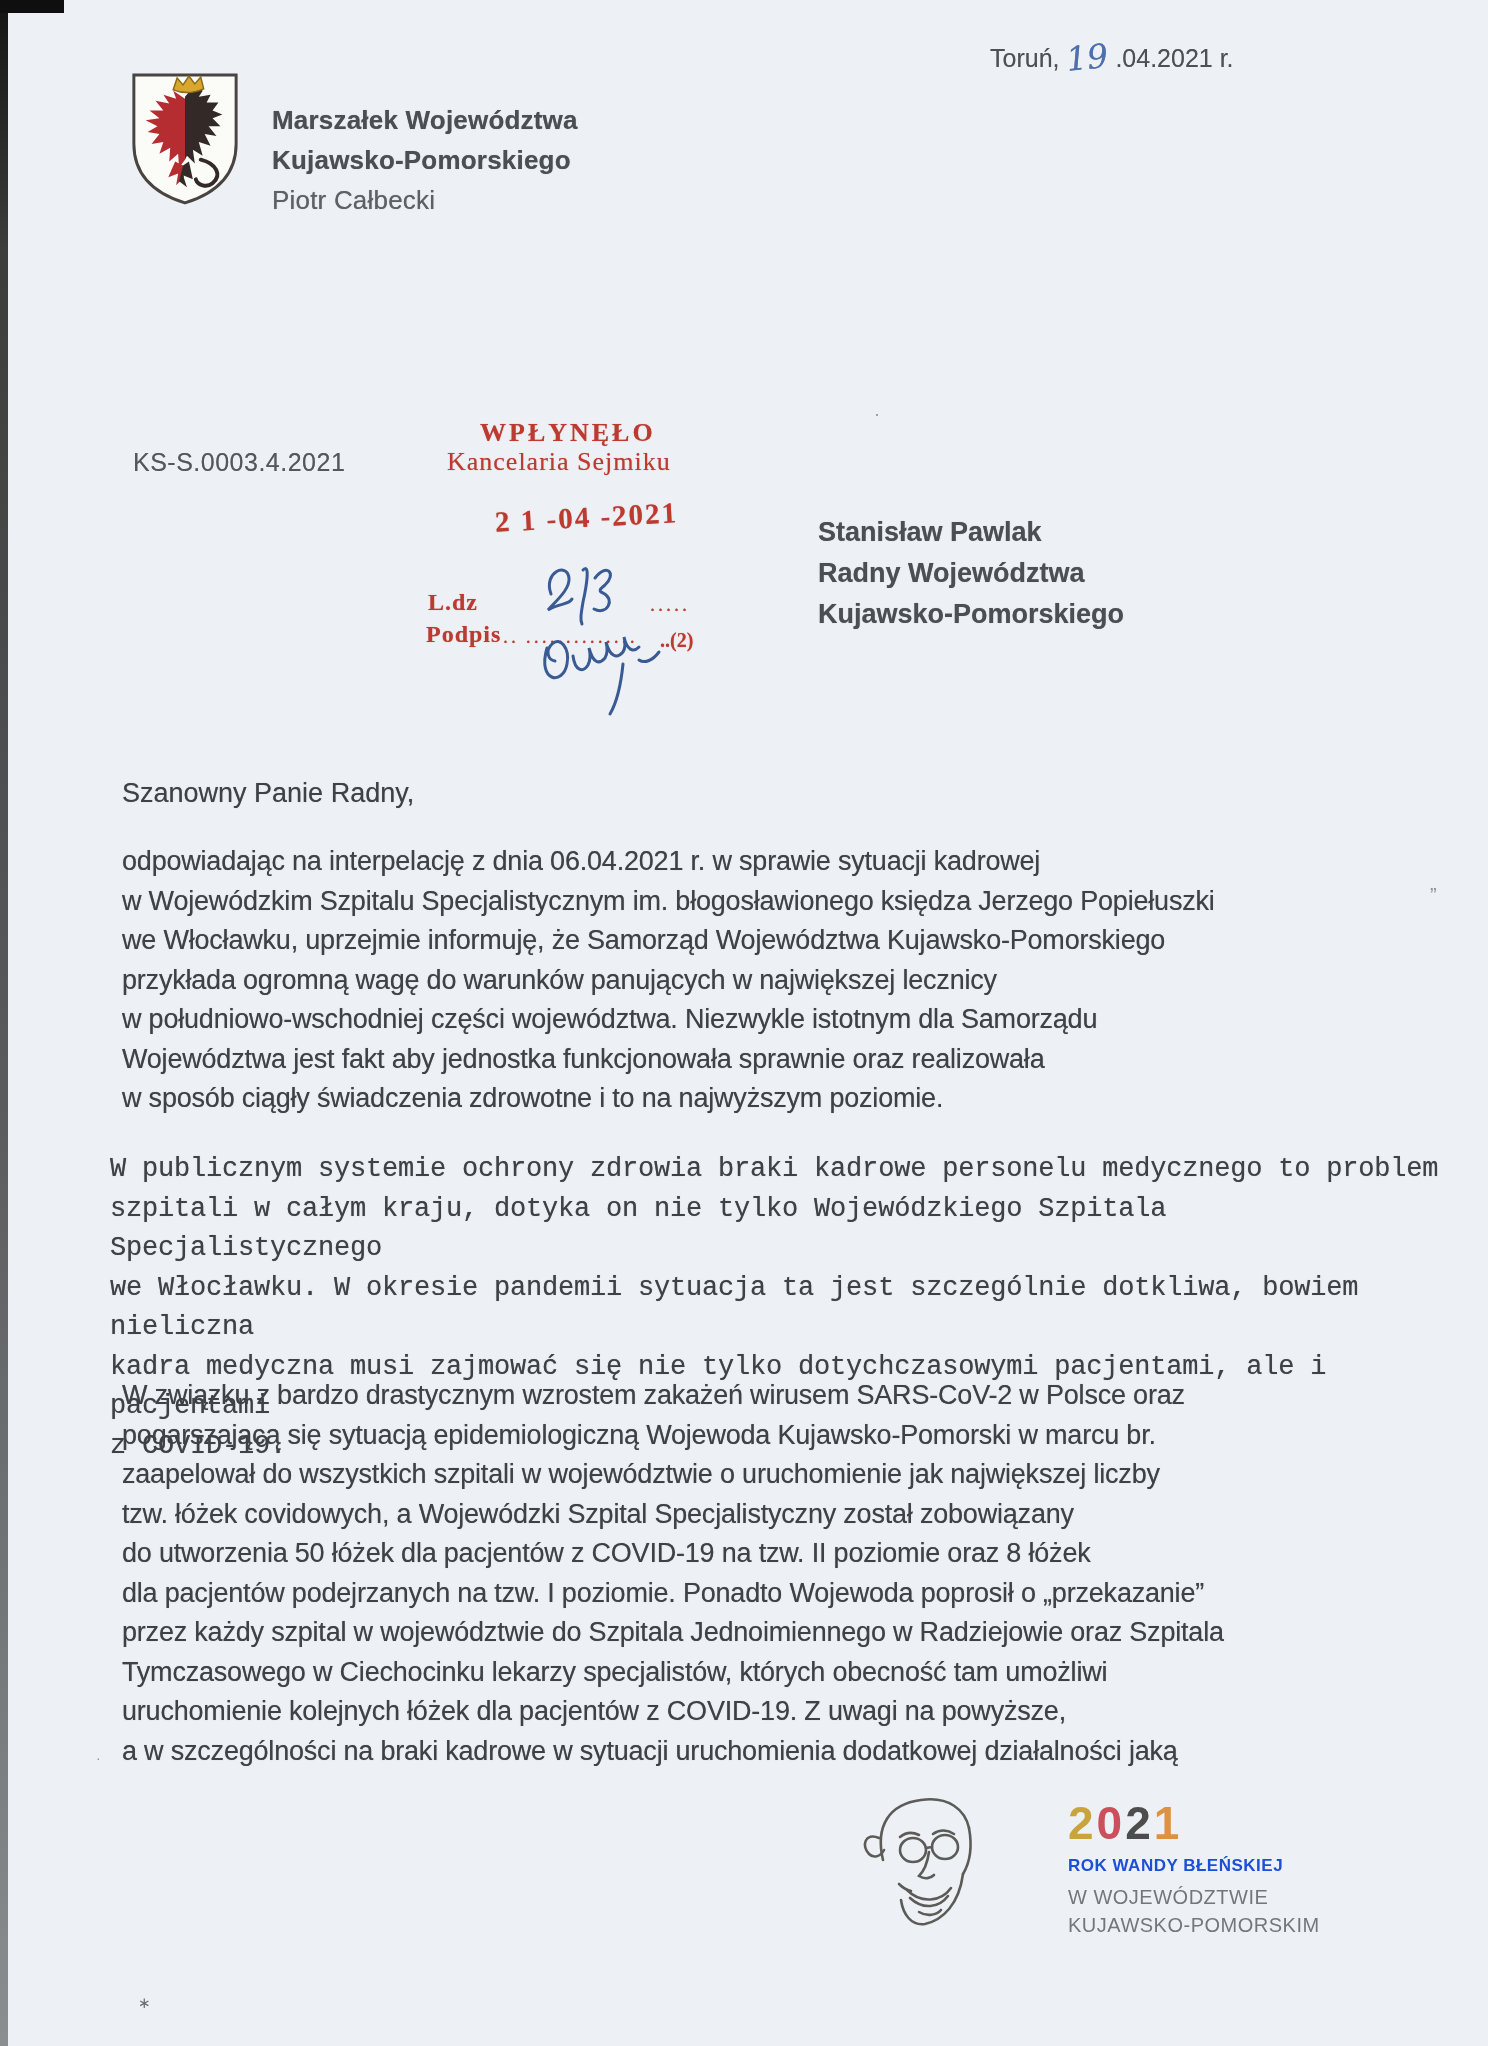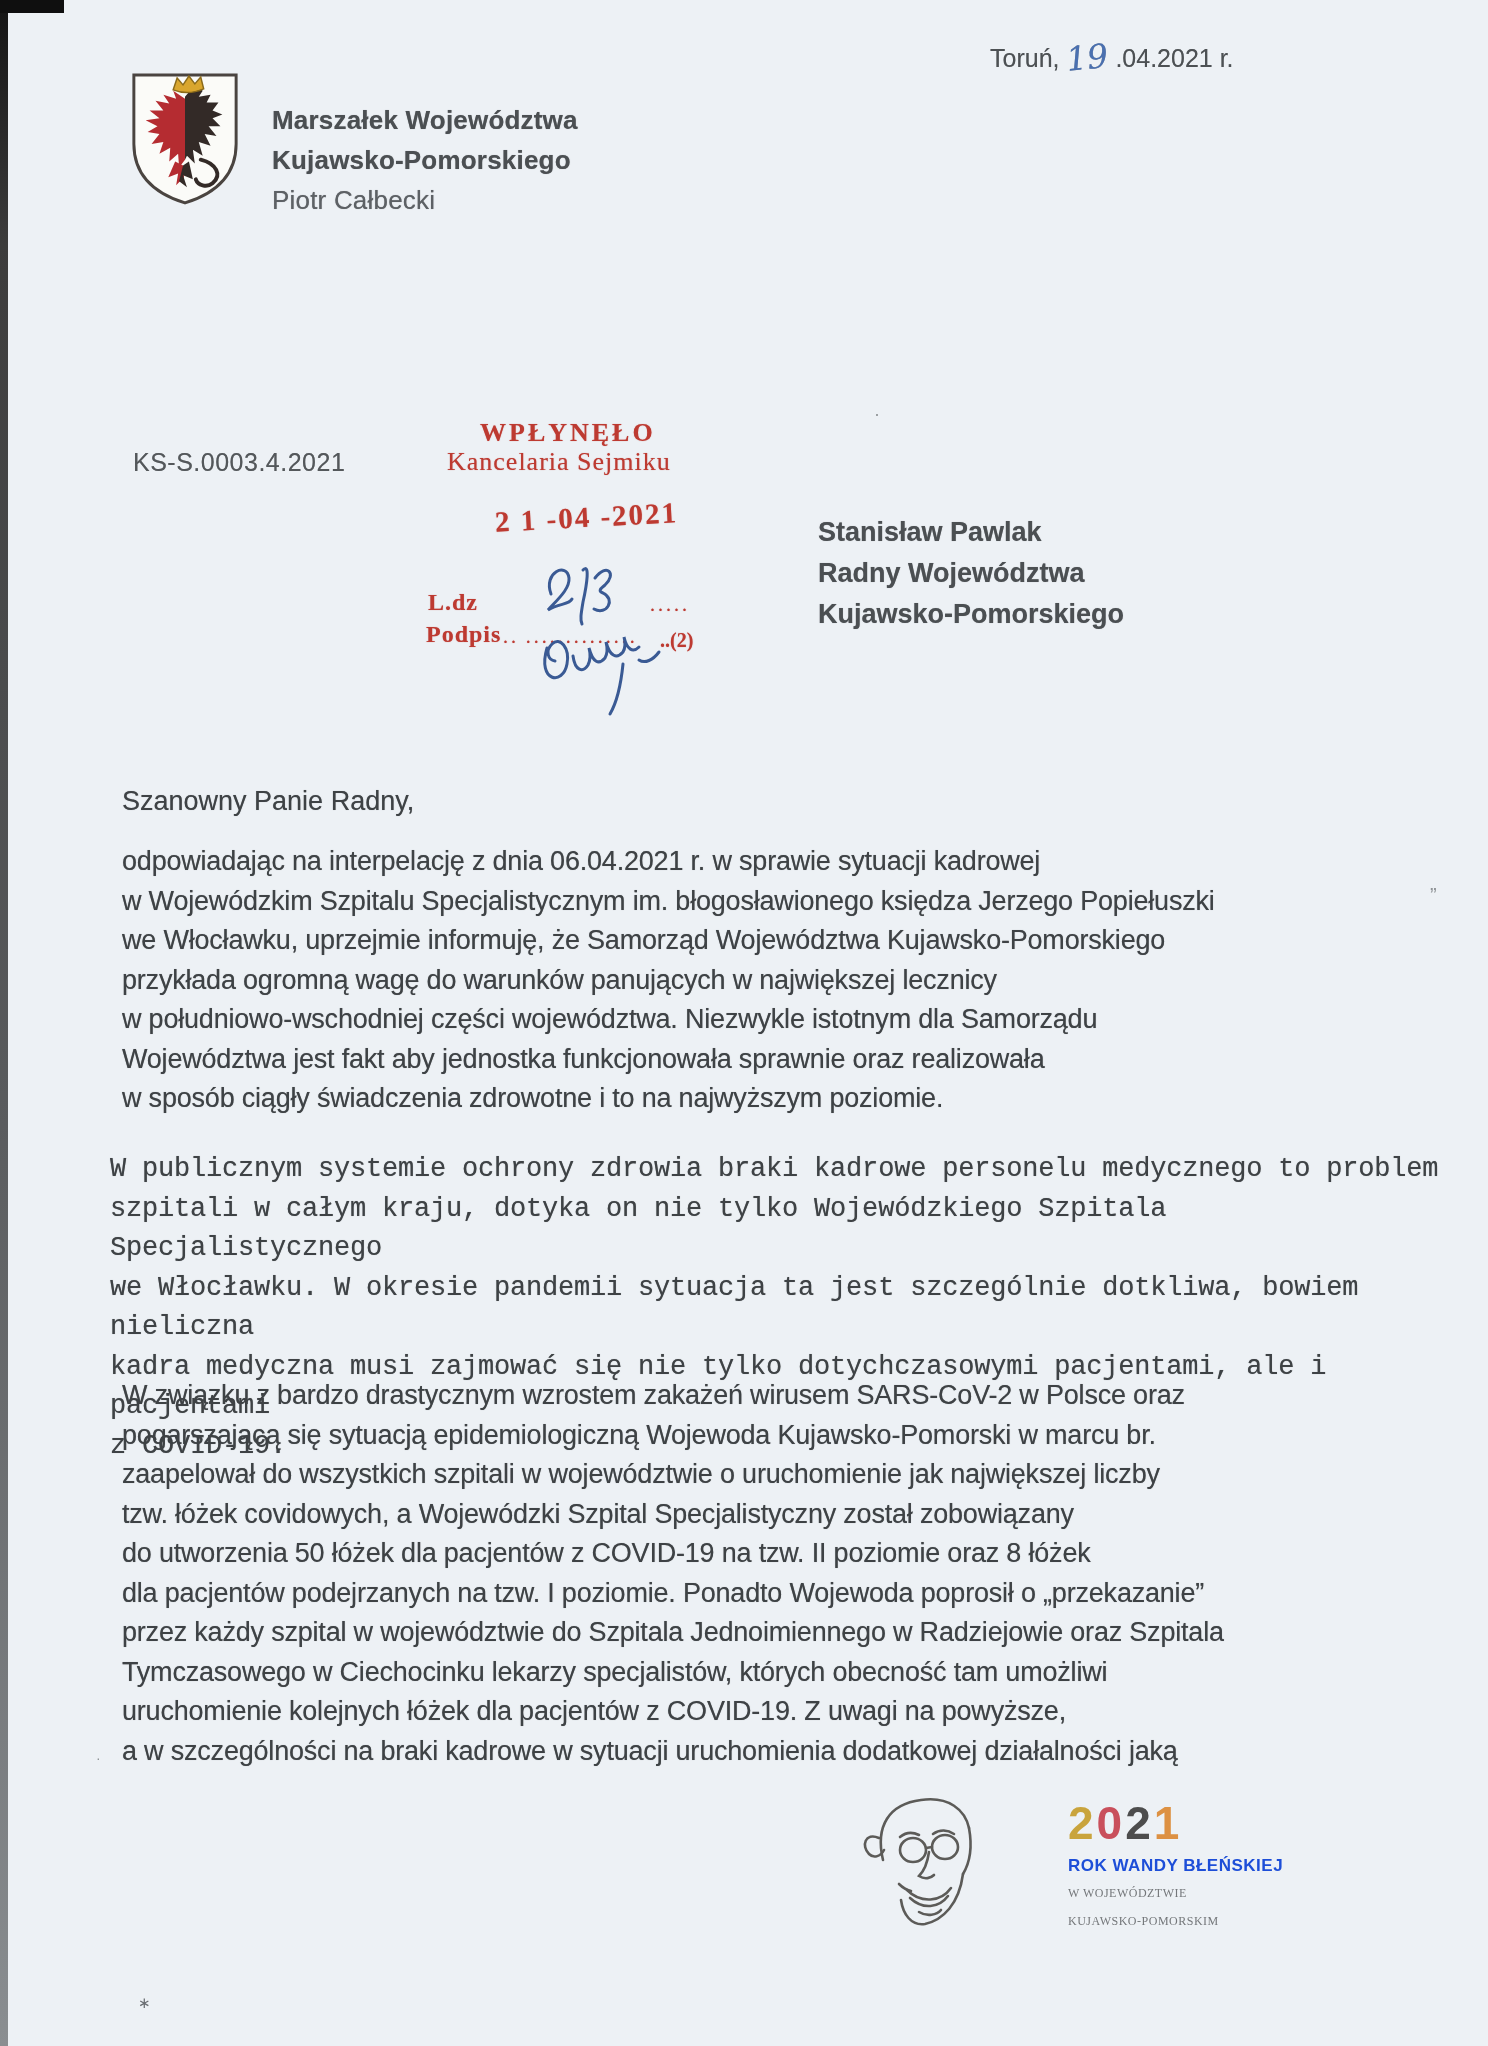--- a/index.html
+++ b/index.html
@@ -38,21 +38,21 @@
     text-shadow:0 0 .7px rgba(75,79,82,.6);}
   
   .bodytext{font-size:27px;line-height:39.5px;white-space:pre-line;
     color:#3e4245;letter-spacing:-.2px;width:1340px;
     text-shadow:0 0 .7px rgba(62,66,69,.6);}
   .salutation{font-size:27px;color:#3e4245;text-shadow:0 0 .7px rgba(62,66,69,.6);}
   
   .year{font-weight:700;font-size:46px;letter-spacing:3px;font-family:"Liberation Sans",sans-serif;}
   .yd0{color:#c9a43c;} .yd1{color:#c9505c;} .yd2{color:#4d4d4d;} .yd3{color:#dd9143;}
   .f-bold{font-weight:700;font-size:17px;color:#1d4ed8;letter-spacing:.5px;}
-  .f-grey{font-size:12px;color:#74777a;letter-spacing:.5px;font-family:Liberation Serif, serif;}
+  .f-grey{font-size:20px;color:#74777a;letter-spacing:.5px;}
   svg{display:block;}
 </style>
 </head>
 <body>
 
 <div class="abs left-strip"></div>
 <div class="abs corner-bar"></div>
 <span class="abs speck" style="left:874px;top:404px;font-size:18px;">·</span>
 <span class="abs speck" style="left:1430px;top:872px;font-size:20px;">„</span>
 <span class="abs speck" style="left:96px;top:1750px;font-size:14px;">·</span>
@@ -105,21 +105,21 @@
     <path d="M88,112 C86,132 82,150 75,162"></path>
   </g>
 </svg>
 
 <div class="abs recipient" style="left:818px;top:512px;">
   <div>Stanisław Pawlak</div>
   <div>Radny Województwa</div>
   <div>Kujawsko-Pomorskiego</div>
 </div>
 
-<div class="abs salutation" style="left:122px;top:778px;margin-top:8px;">Szanowny Panie Radny,</div>
+<div class="abs salutation" style="left:122px;top:778px;">Szanowny Panie Radny,</div>
 
 <div class="abs bodytext" style="left:122px;top:842px;">odpowiadając na interpelację z dnia 06.04.2021 r. w sprawie sytuacji kadrowej
 w Wojewódzkim Szpitalu Specjalistycznym im. błogosławionego księdza Jerzego Popiełuszki
 we Włocławku, uprzejmie informuję, że Samorząd Województwa Kujawsko-Pomorskiego
 przykłada ogromną wagę do warunków panujących w największej lecznicy
 w południowo-wschodniej części województwa. Niezwykle istotnym dla Samorządu
 Województwa jest fakt aby jednostka funkcjonowała sprawnie oraz realizowała
 w sposób ciągły świadczenia zdrowotne i to na najwyższym poziomie.</div>
 <div class="abs bodytext" style="left:110px;top:1150px;font-family:Liberation Mono, monospace;">W publicznym systemie ochrony zdrowia braki kadrowe personelu medycznego to problem
 szpitali w całym kraju, dotyka on nie tylko Wojewódzkiego Szpitala Specjalistycznego

